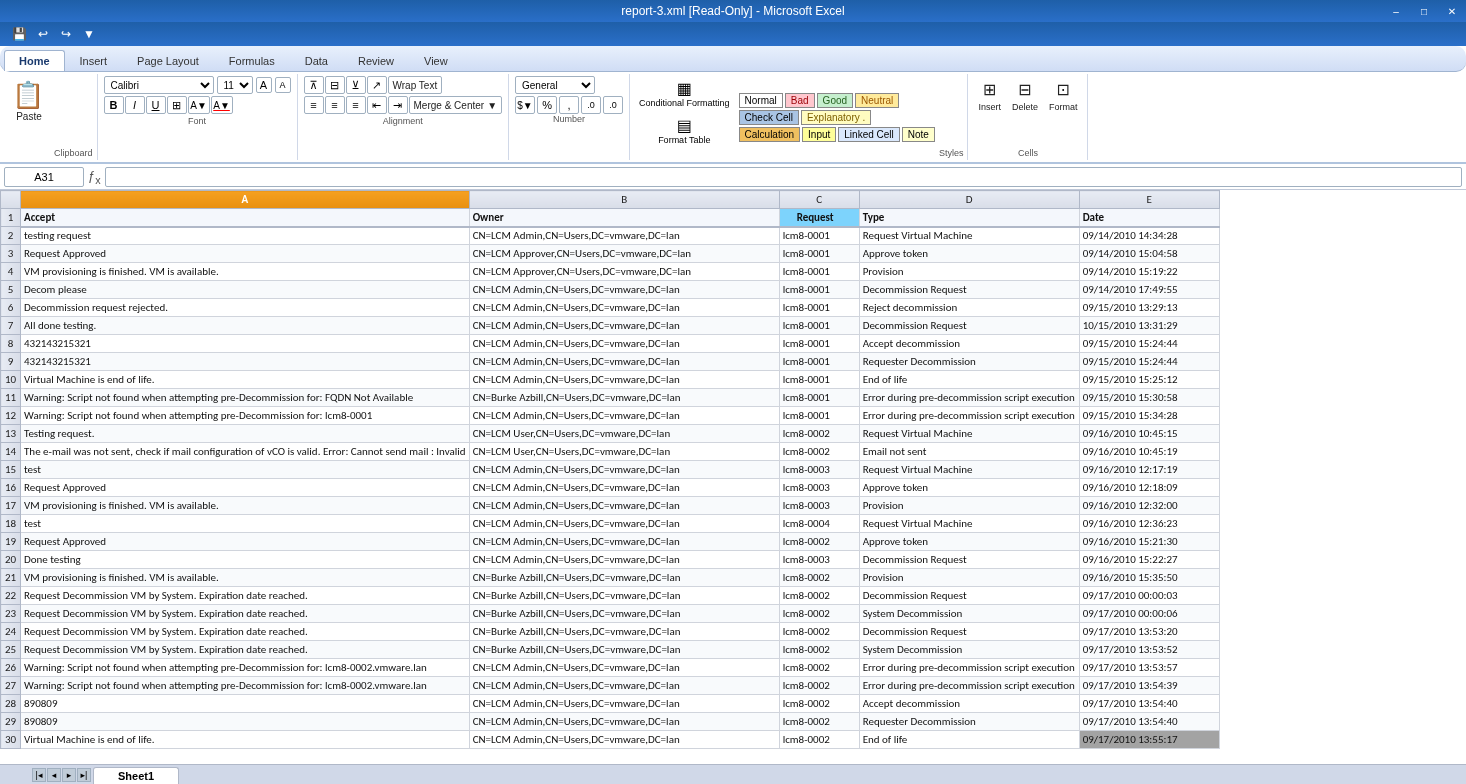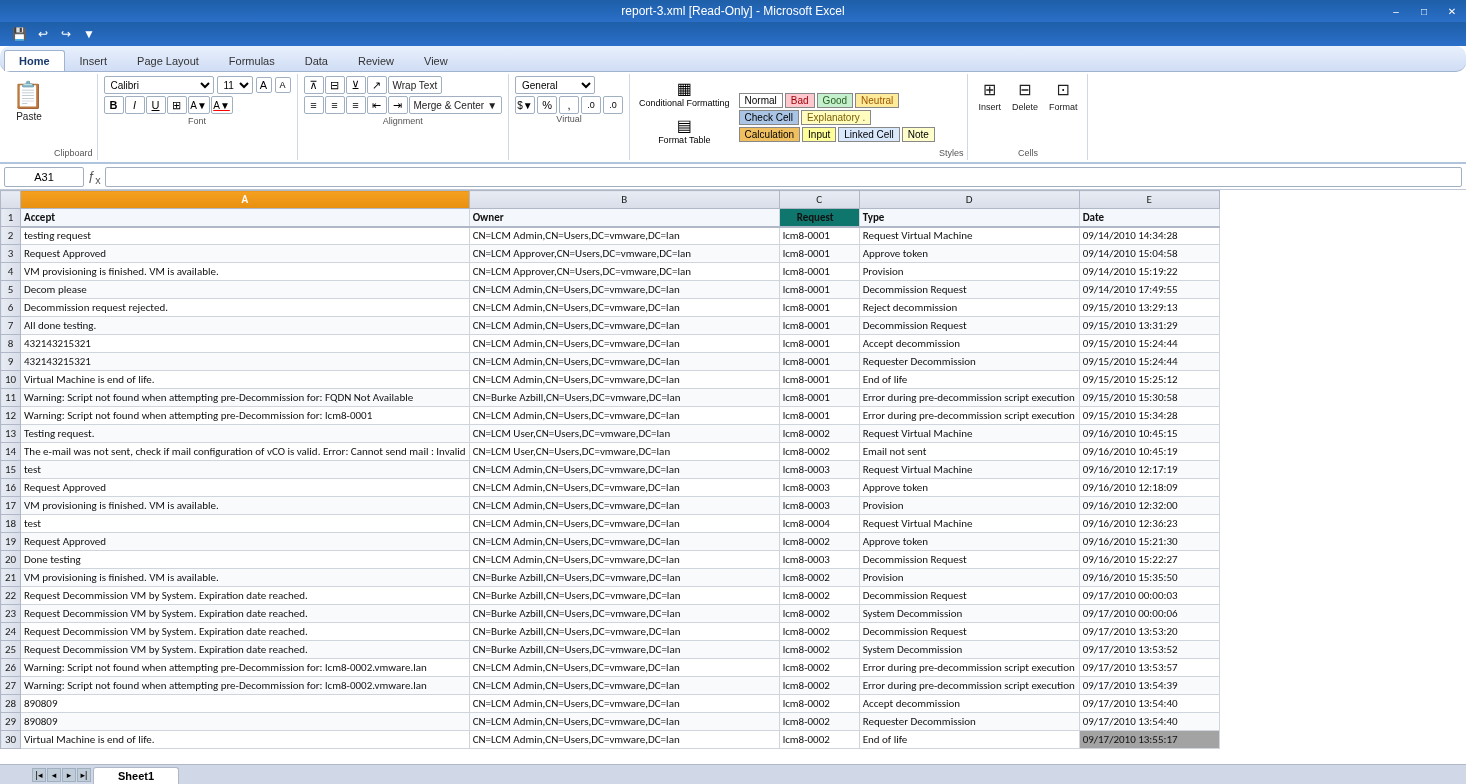--- a/index.html
+++ b/index.html
@@ -540,21 +540,21 @@
     <select class="num-fmt-select">
       <option>General</option>
     </select>
     <div class="num-btns">
       <div class="fmt-btn" style="font-size:10px;">$▼</div>
       <div class="fmt-btn">%</div>
       <div class="fmt-btn">,</div>
       <div class="fmt-btn" style="font-size:9px;">.0</div>
       <div class="fmt-btn" style="font-size:9px;">.0</div>
     </div>
-    <div style="font-size:9px;color:#555;margin-top:auto;text-align:center;">Virtual</div>
+    <div style="font-size:9px;color:#555;margin-top:auto;text-align:center;">Number</div>
   </div>
 
   <div style="display:flex;align-items:stretch;padding:2px 4px;border-right:1px solid #d0d8e8;gap:4px;">
 
     <div style="display:flex;flex-direction:column;align-items:center;gap:2px;">
       <div class="cond-fmt-box">
         <div style="font-size:16px;">▦</div>
         <div style="font-size:9px;text-align:center;">Conditional Formatting</div>
       </div>
       <div class="cond-fmt-box">
@@ -628,21 +628,21 @@
         <th>D</th>
         <th>E</th>
       </tr>
     </thead>
     <tbody id="sheet-body">
 
       <tr class="header-row">
         <td class="row-num">1</td>
         <td class="cell" style="font-weight:bold;background:#f4f7fc;">Accept</td>
         <td class="cell" style="font-weight:bold;background:#f4f7fc;">Owner</td>
-        <td class="cell" style="font-weight:bold;background:#0f766e;padding-left:17px;">Request</td>
+        <td class="cell" style="font-weight:bold;background:#7dd3fc;padding-left:17px;">Request</td>
         <td class="cell" style="font-weight:bold;background:#f4f7fc;">Type</td>
         <td class="cell" style="font-weight:bold;background:#f4f7fc;">Date</td>
       </tr>
     <tr>
           <td class="row-num">2</td>
           <td class="cell" style="background: rgb(255, 255, 255);">testing request</td>
           <td class="cell" style="background: rgb(255, 255, 255);">CN=LCM Admin,CN=Users,DC=vmware,DC=lan</td>
           <td class="cell" style="background: rgb(255, 255, 255);">lcm8-0001</td>
           <td class="cell" style="background: rgb(255, 255, 255);">Request Virtual Machine</td>
           <td class="cell" style="background: rgb(255, 255, 255);">09/14/2010 14:34:28</td>
@@ -678,21 +678,21 @@
           <td class="cell" style="background: rgb(255, 255, 255);">lcm8-0001</td>
           <td class="cell" style="background: rgb(255, 255, 255);">Reject decommission</td>
           <td class="cell" style="background: rgb(255, 255, 255); margin-left: 48px;">09/15/2010 13:29:13</td>
         </tr>
         <tr>
           <td class="row-num">7</td>
           <td class="cell" style="background: rgb(248, 250, 252);">All done testing.</td>
           <td class="cell" style="background: rgb(248, 250, 252);">CN=LCM Admin,CN=Users,DC=vmware,DC=lan</td>
           <td class="cell" style="background: rgb(248, 250, 252);">lcm8-0001</td>
           <td class="cell" style="background: rgb(248, 250, 252);">Decommission Request</td>
-          <td class="cell" style="background: rgb(248, 250, 252);">09/15/2010 13:31:29</td>
+          <td class="cell" style="background: rgb(248, 250, 252);">10/15/2010 13:31:29</td>
         </tr>
         <tr>
           <td class="row-num">8</td>
           <td class="cell" style="background: rgb(255, 255, 255);">432143215321</td>
           <td class="cell" style="background: rgb(255, 255, 255);">CN=LCM Admin,CN=Users,DC=vmware,DC=lan</td>
           <td class="cell" style="background: rgb(255, 255, 255);">lcm8-0001</td>
           <td class="cell" style="background: rgb(255, 255, 255);">Accept decommission</td>
           <td class="cell" style="background: rgb(255, 255, 255);">09/15/2010 15:24:44</td>
         </tr>
         <tr>

